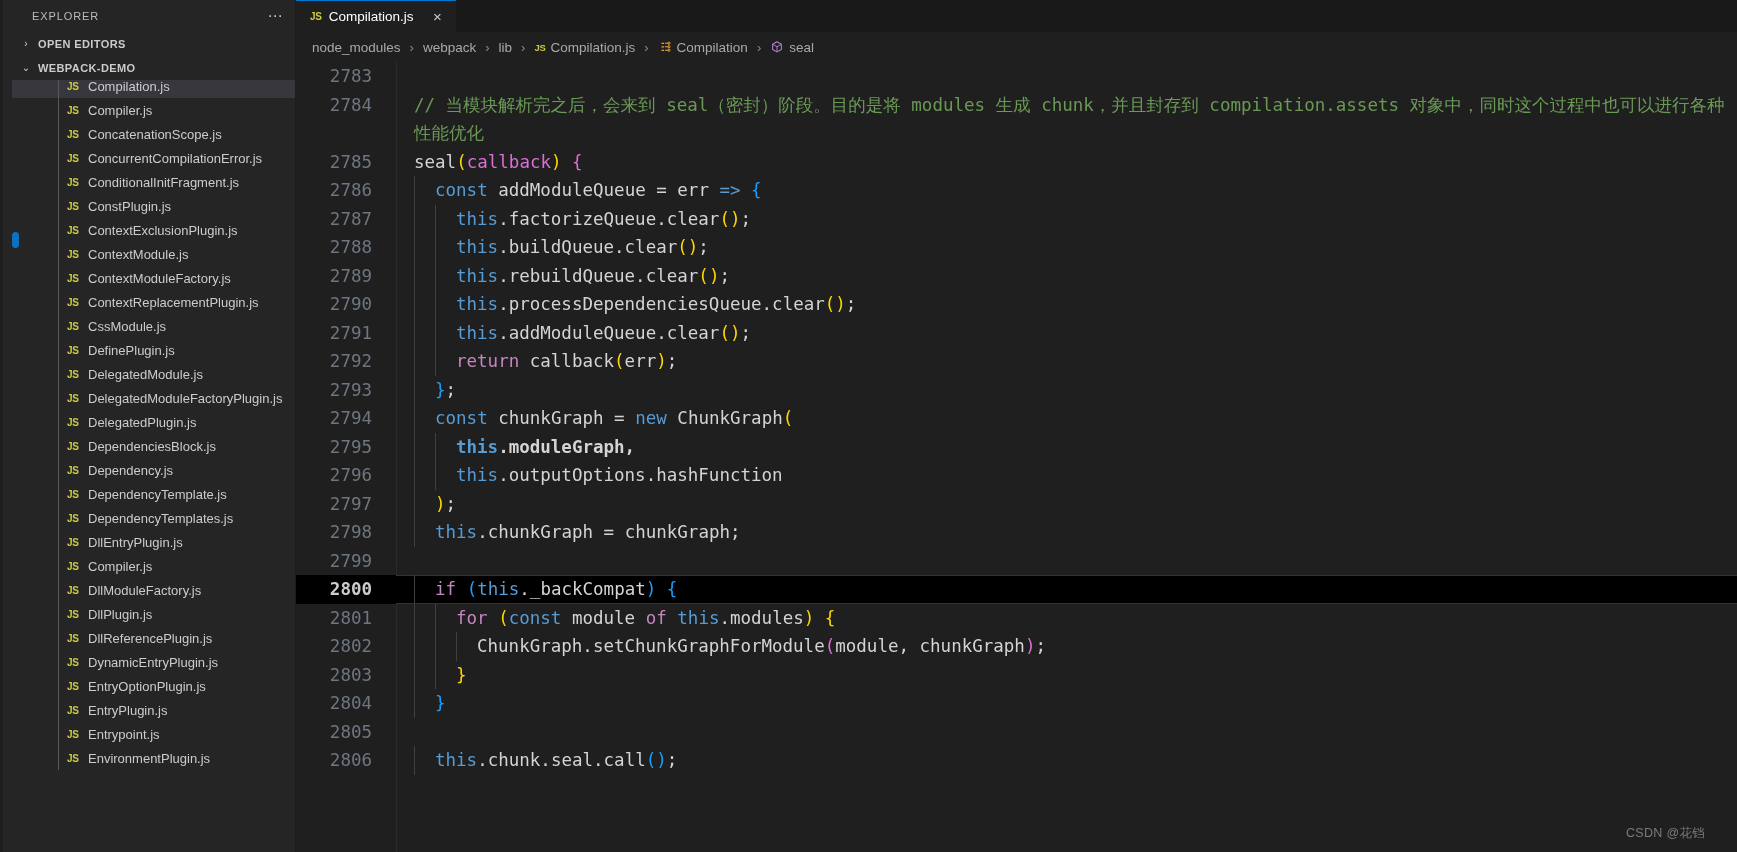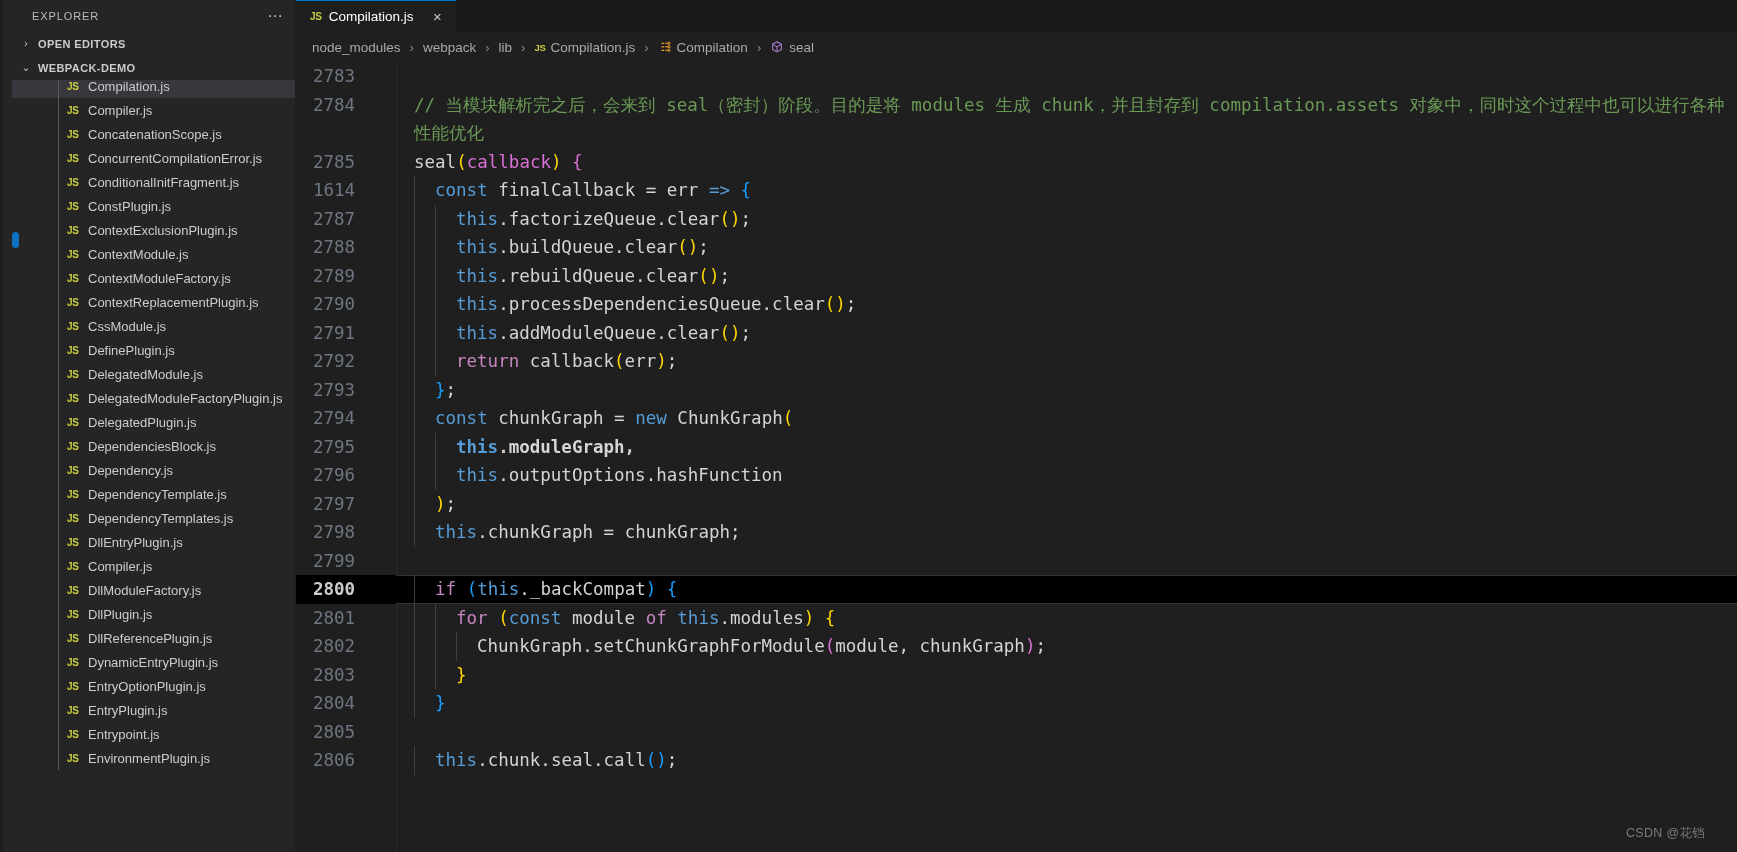--- a/index.html
+++ b/index.html
@@ -128,21 +128,21 @@
   }
   .row.tall { height: 57px; align-items: flex-start; }
   .row.current { background: #000000; }
   .row.current::before,
   .row.current::after {
     content: ""; position: absolute; left: 100px; right: 0; height: 1px; background: #333333;
   }
   .row.current::before { top: 0; }
   .row.current::after { bottom: 0; }
   .lineno {
-    position: absolute; left: 0; width: 76px; text-align: center;
+    position: absolute; left: 0; width: 76px; text-align: right;
     color: #6e7681; font-size: 17.5px; line-height: 28.5px;
     font-family: "DejaVu Sans Mono", monospace;
   }
   .row.current .lineno { color: #cccccc; font-weight: bold; }
   .code {
     position: absolute; left: 118px; right: 0; line-height: 28.5px;
     font-family: "DejaVu Sans Mono", "Liberation Mono", monospace;
     font-size: 17.5px; color: #d4d4d4; white-space: pre-wrap;
   }
   .code.wrapped { white-space: pre-wrap; }
@@ -397,21 +397,21 @@
         </span>
       </div>
 
     <div class="code-pane">
       <div class="gutter-bg"></div>
       <div class="fold-rail"></div>
       <div class="code-rows" id="code-rows">
           <div class="row"><span class="lineno">2783</span><span class="code" style="left: 118px;"></span></div>
           <div class="row tall"><span class="lineno">2784</span><span class="code wrapped" style="left: 118px;"><span class="t-comment">// 当模块解析完之后，会来到 seal（密封）阶段。目的是将 modules 生成 chunk，并且封存到 compilation.assets 对象中，同时这个过程中也可以进行各种性能优化</span></span></div>
           <div class="row"><span class="lineno">2785</span><span class="code" style="left: 118px;"><span class="t-plain">seal</span><span class="t-paren-y">(</span><span class="t-paren-p">callback</span><span class="t-paren-y">)</span><span class="t-plain"> </span><span class="t-paren-p">{</span></span></div>
-          <div class="row"><span class="lineno">1614</span><div class="iguide" style="left: 118px;"></div><span class="code" style="left: 139px;"><span class="t-keyword">const</span><span class="t-plain"> finalCallback = err </span><span class="t-keyword">=&gt;</span><span class="t-plain"> </span><span class="t-paren-b">{</span></span></div>
+          <div class="row"><span class="lineno">2786</span><div class="iguide" style="left: 118px;"></div><span class="code" style="left: 139px;"><span class="t-keyword">const</span><span class="t-plain"> addModuleQueue = err </span><span class="t-keyword">=&gt;</span><span class="t-plain"> </span><span class="t-paren-b">{</span></span></div>
           <div class="row"><span class="lineno">2787</span><div class="iguide" style="left: 118px;"></div><div class="iguide" style="left: 139px;"></div><span class="code" style="left: 160px;"><span class="t-this">this</span><span class="t-plain">.factorizeQueue.clear</span><span class="t-paren-y">()</span><span class="t-plain">;</span></span></div>
           <div class="row"><span class="lineno">2788</span><div class="iguide" style="left: 118px;"></div><div class="iguide" style="left: 139px;"></div><span class="code" style="left: 160px;"><span class="t-this">this</span><span class="t-plain">.buildQueue.clear</span><span class="t-paren-y">()</span><span class="t-plain">;</span></span></div>
           <div class="row"><span class="lineno">2789</span><div class="iguide" style="left: 118px;"></div><div class="iguide" style="left: 139px;"></div><span class="code" style="left: 160px;"><span class="t-this">this</span><span class="t-plain">.rebuildQueue.clear</span><span class="t-paren-y">()</span><span class="t-plain">;</span></span></div>
           <div class="row"><span class="lineno">2790</span><div class="iguide" style="left: 118px;"></div><div class="iguide" style="left: 139px;"></div><span class="code" style="left: 160px;"><span class="t-this">this</span><span class="t-plain">.processDependenciesQueue.clear</span><span class="t-paren-y">()</span><span class="t-plain">;</span></span></div>
           <div class="row"><span class="lineno">2791</span><div class="iguide" style="left: 118px;"></div><div class="iguide" style="left: 139px;"></div><span class="code" style="left: 160px;"><span class="t-this">this</span><span class="t-plain">.addModuleQueue.clear</span><span class="t-paren-y">()</span><span class="t-plain">;</span></span></div>
           <div class="row"><span class="lineno">2792</span><div class="iguide" style="left: 118px;"></div><div class="iguide" style="left: 139px;"></div><span class="code" style="left: 160px;"><span class="t-control">return</span><span class="t-plain"> callback</span><span class="t-paren-y">(</span><span class="t-plain">err</span><span class="t-paren-y">)</span><span class="t-plain">;</span></span></div>
           <div class="row"><span class="lineno">2793</span><div class="iguide" style="left: 118px;"></div><span class="code" style="left: 139px;"><span class="t-paren-b">}</span><span class="t-plain">;</span></span></div>
           <div class="row"><span class="lineno">2794</span><div class="iguide" style="left: 118px;"></div><span class="code" style="left: 139px;"><span class="t-keyword">const</span><span class="t-plain"> chunkGraph = </span><span class="t-keyword">new</span><span class="t-plain"> ChunkGraph</span><span class="t-paren-y">(</span></span></div>
           <div class="row"><span class="lineno">2795</span><div class="iguide" style="left: 118px;"></div><div class="iguide" style="left: 139px;"></div><span class="code" style="left: 160px; font-weight: bold;"><span class="t-this">this</span><span class="t-plain">.moduleGraph,</span></span></div>
           <div class="row"><span class="lineno">2796</span><div class="iguide" style="left: 118px;"></div><div class="iguide" style="left: 139px;"></div><span class="code" style="left: 160px;"><span class="t-this">this</span><span class="t-plain">.outputOptions.hashFunction</span></span></div>

